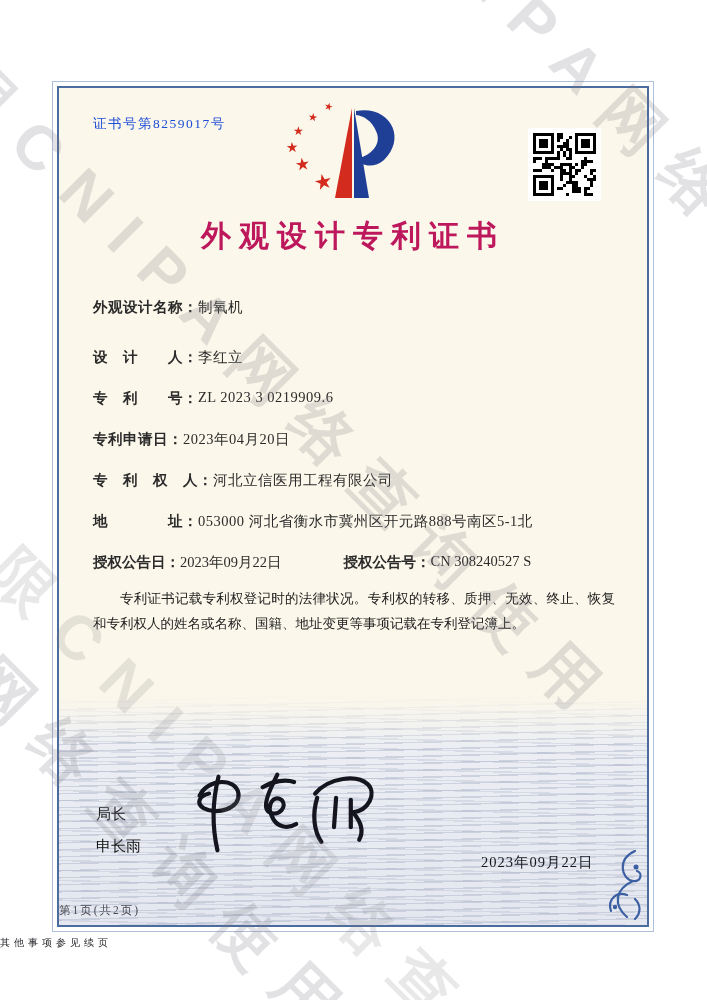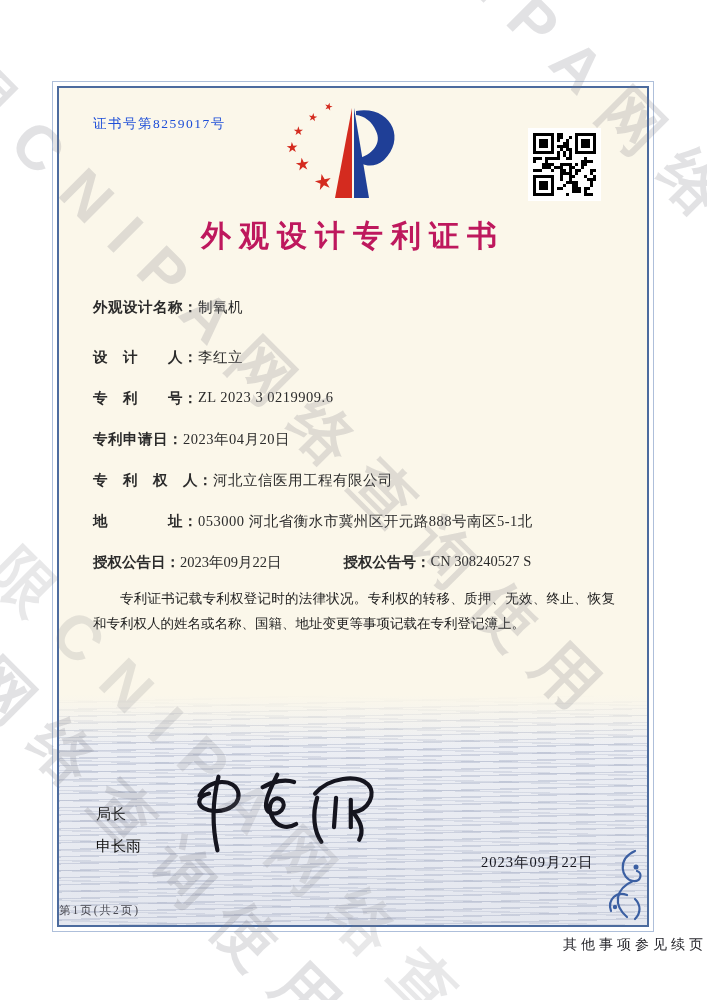--- a/index.html
+++ b/index.html
@@ -100,22 +100,22 @@
     position:absolute; left:422px; top:765px; z-index:5;
     font-size:14.5px; letter-spacing:1px; color:#16161e;
   }
   .ornament { position:absolute; right:4px; bottom:4px; z-index:4; }
   .page-info {
     position:absolute; left:0; bottom:7px; width:100%; text-align:left; z-index:5;
     font-size:11.5px; letter-spacing:2px; color:#4a4a52;
   }
 
   .footer-note {
-    position:absolute; left:0; top:936px; width:100%; text-align:right; z-index:2;
-    font-size:14px; letter-spacing:4px; color:#26262c;
+    position:absolute; left:0; top:936px; width:100%; text-align:left; z-index:2;
+    font-size:10px; letter-spacing:4px; color:#26262c;
   }
 </style>
 </head>
 <body>
 
 <div class="page">
 
   <div class="watermarks">
     <div class="wm wm1">仅限CNIPA网络查询使用</div>
     <div class="wm wm2">仅限CNIPA网络查询使用</div>

